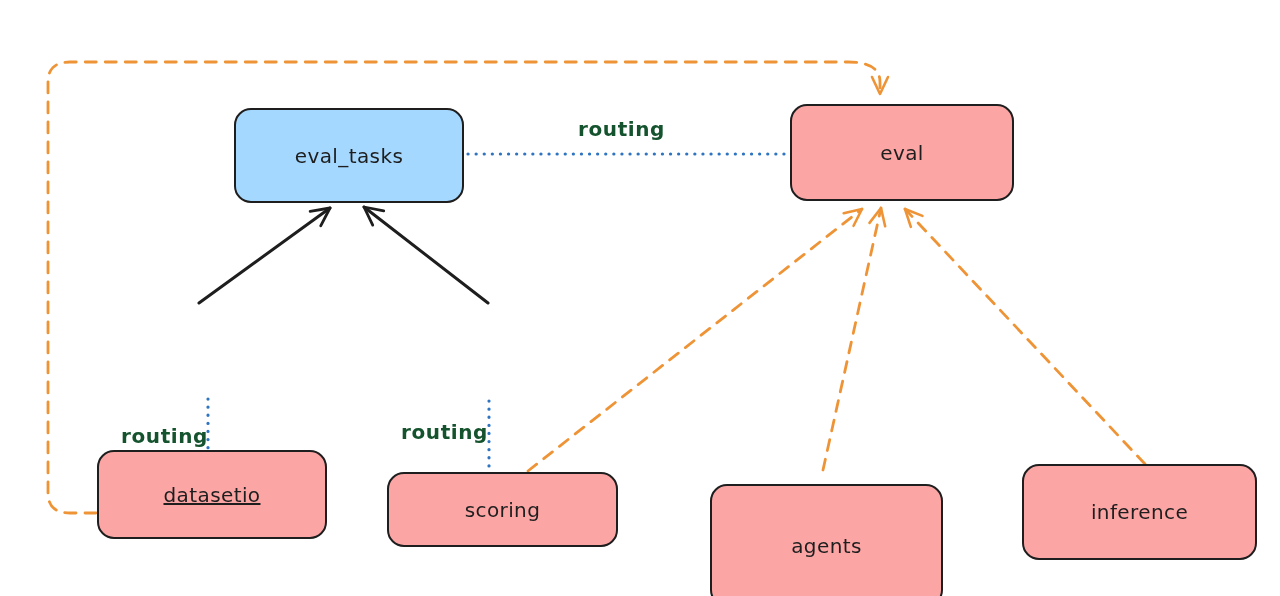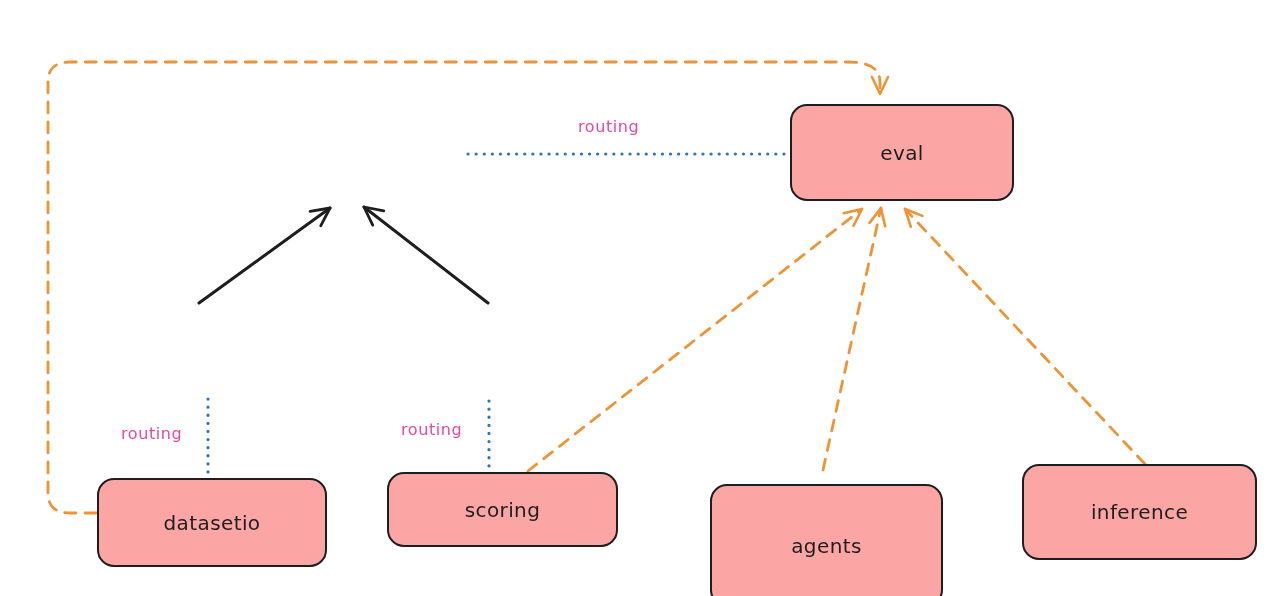--- a/index.html
+++ b/index.html
@@ -30,23 +30,23 @@
     align-items: center;
     justify-content: center;
     font-size: 20px;
     color: #1e1e1e;
     letter-spacing: 0.4px;
   }
   .node-blue  { background: #a5d8ff; }
   .node-green { background: #fca5a5; }
   .edge-label {
     position: absolute;
-    color: #ec4899;
-    font-size: 16px;
-    font-weight: 400;
+    color: #14532d;
+    font-size: 20px;
+    font-weight: 700;
     letter-spacing: 0.6px;
     white-space: nowrap;
   }
 </style>
 </head>
 <body>
 
 <div id="canvas">
 
   <svg id="edges-layer" viewBox="0 0 1280 596" xmlns="http://www.w3.org/2000/svg">
@@ -65,28 +65,31 @@
     <path d="M 468,154 H 786" fill="none" stroke="#2e74c0" stroke-width="3.2" stroke-dasharray="0.1 8" stroke-linecap="round"></path>
     <path d="M 208,399 V 474" fill="none" stroke="#2e74c0" stroke-width="3.2" stroke-dasharray="0.1 8" stroke-linecap="round"></path>
     <path d="M 489,401 V 468" fill="none" stroke="#2e74c0" stroke-width="3.2" stroke-dasharray="0.1 8" stroke-linecap="round"></path>
 
     <path d="M 96,513 L 70,513 Q 48,513 48,493 L 48,82 Q 48,62 70,62 L 848,62 Q 880,62 880,82 L 880,94" fill="none" stroke="#ee9436" stroke-width="2.8" stroke-dasharray="11 9" stroke-linecap="round" marker-end="url(#arrow-orange)"></path>
     <path d="M 528,471 L 862,209" fill="none" stroke="#ee9436" stroke-width="2.8" stroke-dasharray="11 9" stroke-linecap="round" marker-end="url(#arrow-orange)"></path>
     <path d="M 823,470 L 881,208" fill="none" stroke="#ee9436" stroke-width="2.8" stroke-dasharray="11 9" stroke-linecap="round" marker-end="url(#arrow-orange)"></path>
     <path d="M 1145,464 L 905,209" fill="none" stroke="#ee9436" stroke-width="2.8" stroke-dasharray="11 9" stroke-linecap="round" marker-end="url(#arrow-orange)"></path>
   </svg>
 
+  <div class="node node-blue" style="left:234px; top:108px; width:230px; height:95px;">
+    <span>eval_tasks</span>
+  </div>
 
   <div class="node node-green" style="left:790px; top:104px; width:224px; height:97px;">
     <span>eval</span>
   </div>
 
 
 
-  <div class="node node-green" style="left:97px; top:478px; width:230px; height:89px;">
+  <div class="node node-green" style="left:97px; top:450px; width:230px; height:89px;text-decoration:underline;">
     <span>datasetio</span>
   </div>
 
   <div class="node node-green" style="left:387px; top:472px; width:231px; height:75px;">
     <span>scoring</span>
   </div>
 
   <div class="node node-green" style="left:710px; top:484px; width:233px; height:123px;">
     <span>agents</span>
   </div>

